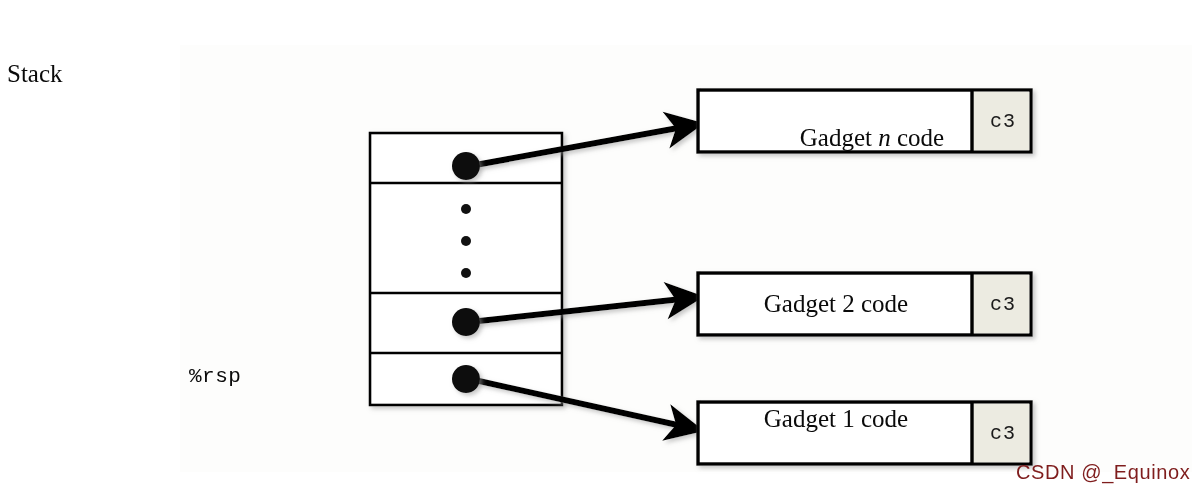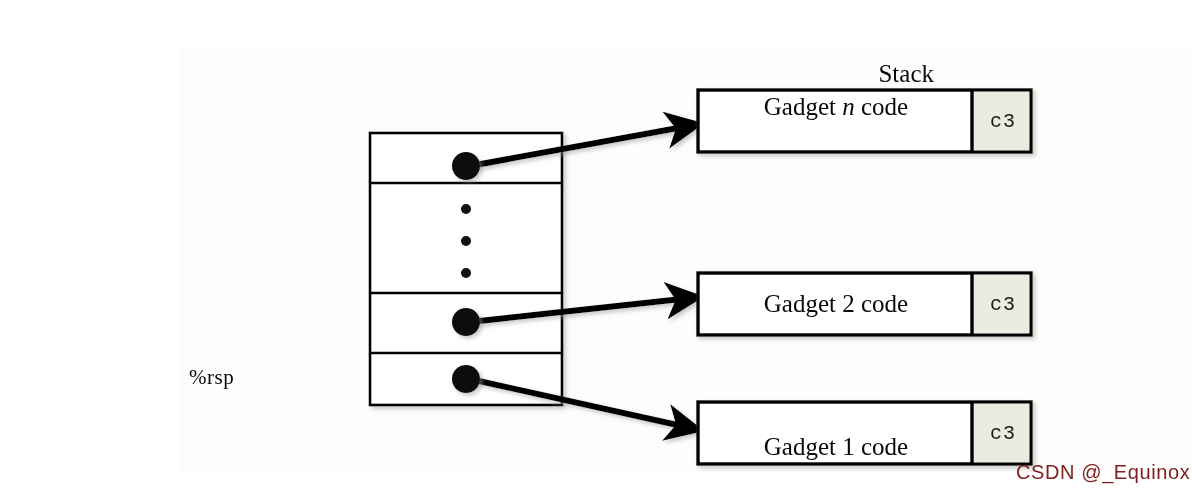--- a/index.html
+++ b/index.html
@@ -36,33 +36,33 @@
     width: 1192px;
     height: 492px;
   }
   .lbl {
     position: absolute;
     color: #0a0a0a;
     white-space: nowrap;
   }
   
   #stack-title {
-    left: 0px;
+    left: 7px;
     top: 60px;
     width: 934px;
-    text-align: right;
+    text-align: left;
     font-size: 25px;
     font-family: "Liberation Serif", "DejaVu Serif", serif;
   }
   
   #rsp-label {
     left: 189px;
     top: 365px;
     font-size: 21px;
-    font-family: Liberation Serif, serif;
+    font-family: Liberation Mono, monospace;
     letter-spacing: 0.5px;
   }
   
   .gadget-text {
     position: absolute;
     font-size: 25px;
     font-family: "Liberation Serif", "DejaVu Serif", serif;
     color: #0a0a0a;
     text-align: center;
     width: 272px;
@@ -74,25 +74,25 @@
   .c3-text {
     position: absolute;
     font-size: 20px;
     font-family: "Liberation Mono", "DejaVu Sans Mono", monospace;
     color: #1a1a1a;
     text-align: center;
     width: 60px;
     left: 973px;
     letter-spacing: 1px;
   }
-  #g-n-text   { top: 93px; }
+  #g-n-text   { top: 124px; margin-left: 36px; }
   #g-n-c3     { top: 110px; }
   #g-2-text   { top: 290px; text-align: center; }
   #g-2-c3     { top: 293px; }
-  #g-1-text   { top: 433px; }
+  #g-1-text   { top: 405px; }
   #g-1-c3     { top: 422px; }
 
   
   #watermark {
     position: absolute;
     left: 1016px;
     top: 461px;
     font-size: 20px;
     font-family: "Liberation Sans", "DejaVu Sans", sans-serif;
     color: #7f1d1d;

